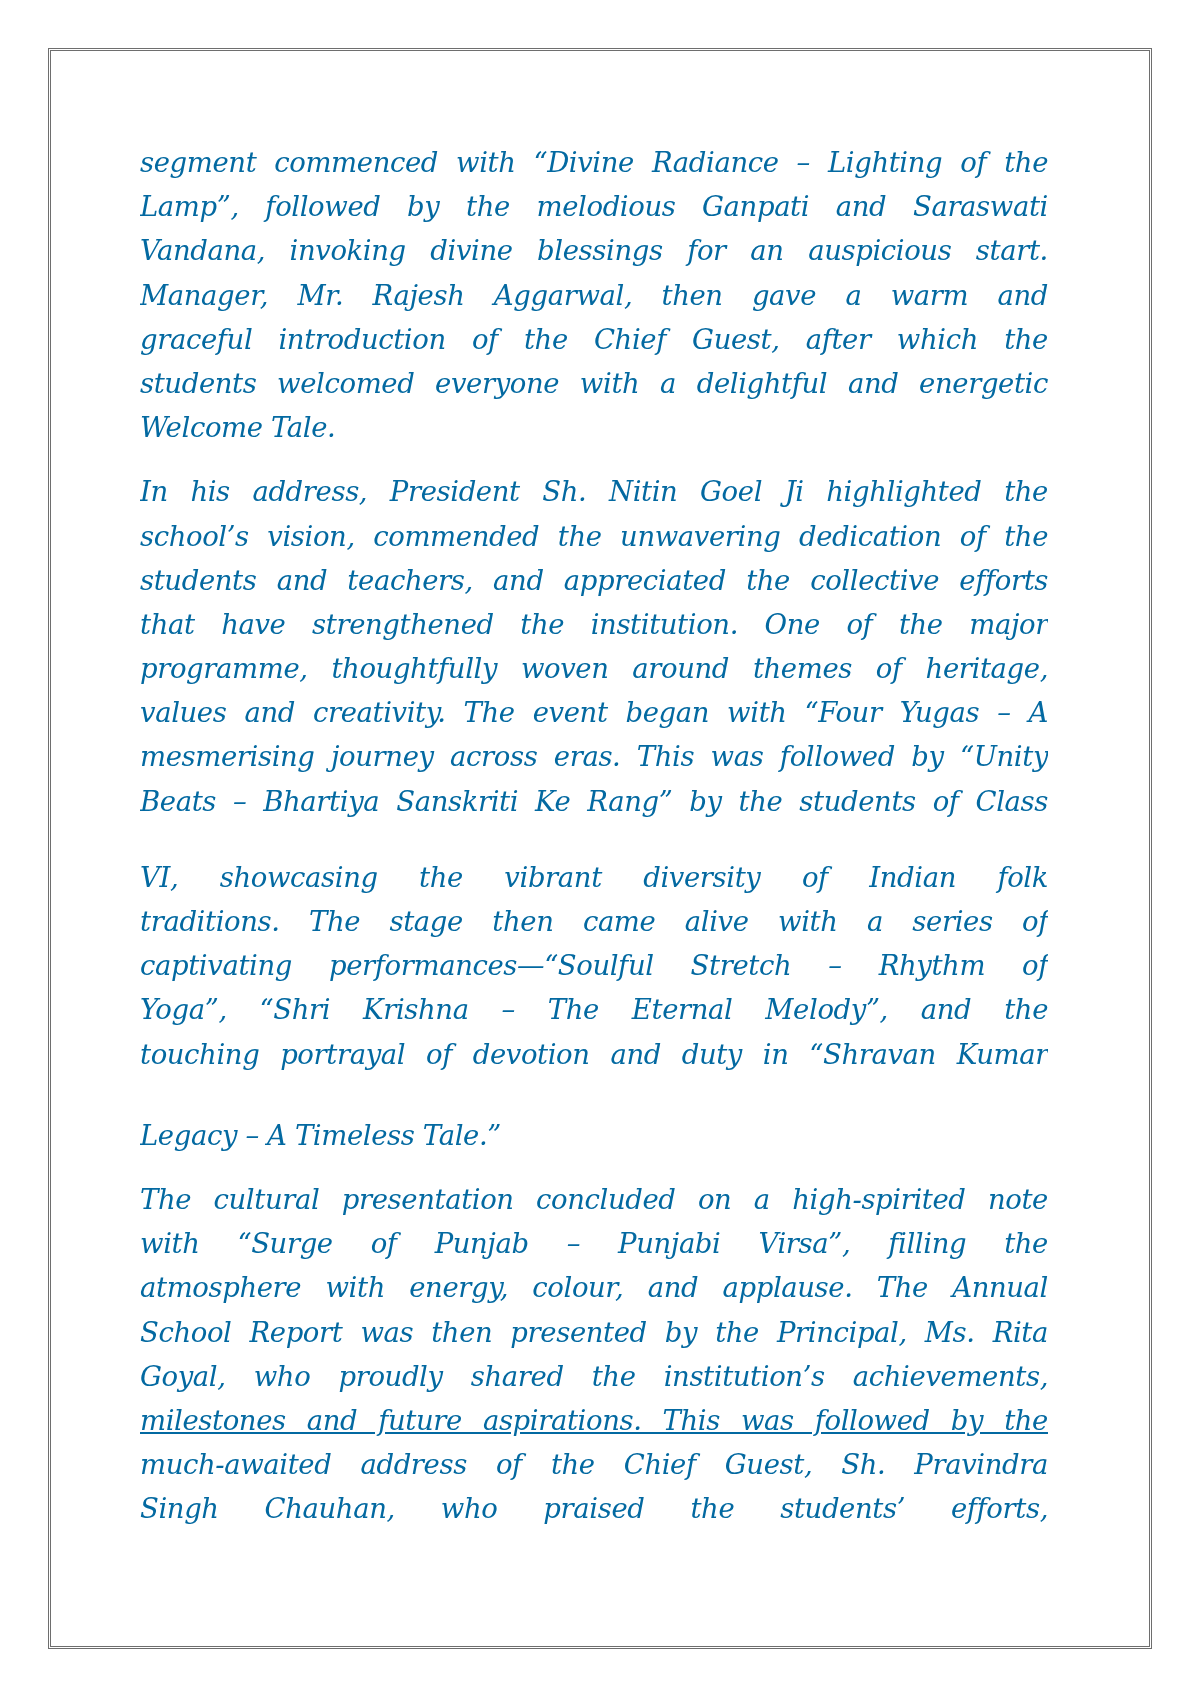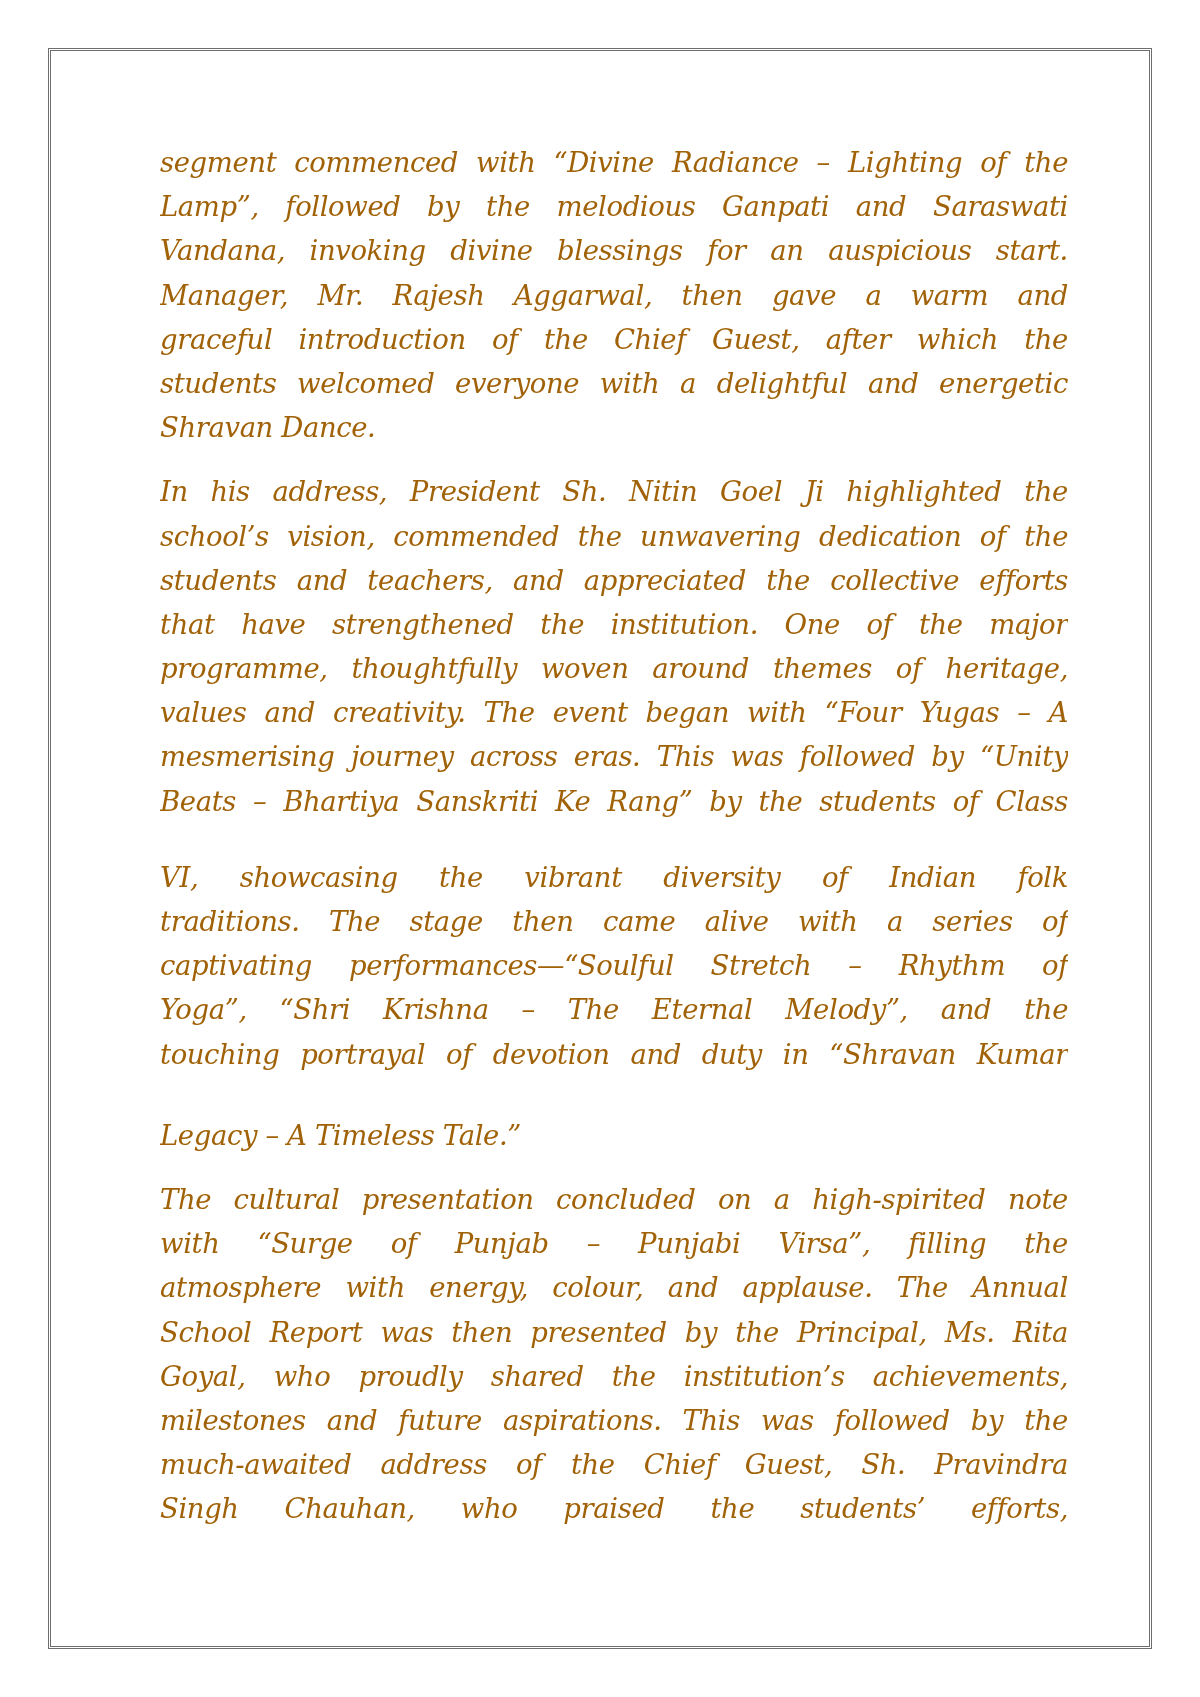--- a/index.html
+++ b/index.html
@@ -17,27 +17,27 @@
     position: absolute;
     left: 48px;
     top: 48px;
     width: 1098px;
     height: 1595px;
     border: 3px double #6e6e6e;
     box-sizing: content-box;
   }
   .content {
     position: absolute;
-    left: 160px;
+    left: 140px;
     top: 140px;
     width: 908px;
     font-family: "DejaVu Serif", serif;
     font-style: italic;
     font-size: 27.5px;
-    color: #a16207;
+    color: #0369a1;
     letter-spacing: -0.4px;
   }
   .para {
     margin: 0 0 20px 0;
   }
   .line {
     display: block;
     height: 44.2px;
     line-height: 44.2px;
     text-align: justify;
@@ -54,21 +54,21 @@
 <div class="page-border"></div>
 
 <div class="content" id="doc-body">
     <div class="para">
       <span class="line" style="white-space: nowrap; overflow: hidden; word-spacing: 9.64px; text-align: left; text-align-last: left;">segment commenced with “Divine Radiance – Lighting of the</span>
       <span class="line" style="white-space: nowrap; overflow: hidden; word-spacing: 18.29px; text-align: left; text-align-last: left;">Lamp”, followed by the melodious Ganpati and Saraswati</span>
       <span class="line" style="white-space: nowrap; overflow: hidden; word-spacing: 16.17px; text-align: left; text-align-last: left;">Vandana, invoking divine blessings for an auspicious start.</span>
       <span class="line" style="white-space: nowrap; overflow: hidden; word-spacing: 20.92px; text-align: left; text-align-last: left;">Manager, Mr. Rajesh Aggarwal, then gave a warm and</span>
       <span class="line" style="white-space: nowrap; overflow: hidden; word-spacing: 17.8px; text-align: center; text-align-last: left;">graceful introduction of the Chief Guest, after which the</span>
       <span class="line" style="white-space: nowrap; overflow: hidden; word-spacing: 12.33px; text-align: left; text-align-last: left;">students welcomed everyone with a delightful and energetic</span>
-      <span class="line last" style="white-space: normal; overflow: hidden; word-spacing: 0px;">Shravan Dance.</span>
+      <span class="line last" style="white-space: normal; overflow: hidden; word-spacing: 0px;">Welcome Tale.</span>
     </div>
     <div class="para">
       <span class="line" style="white-space: nowrap; overflow: hidden; word-spacing: 14.27px; text-align: left; text-align-last: left;">In his address, President Sh. Nitin Goel Ji highlighted the</span>
       <span class="line" style="white-space: nowrap; overflow: hidden; word-spacing: 10.17px; text-align: left; text-align-last: left;">school’s vision, commended the unwavering dedication of the</span>
       <span class="line" style="white-space: nowrap; overflow: hidden; word-spacing: 11.87px; text-align: left; text-align-last: left;">students and teachers, and appreciated the collective efforts</span>
       <span class="line" style="white-space: nowrap; overflow: hidden; word-spacing: 18.21px; text-align: left; text-align-last: left;">that have strengthened the institution. One of the major</span>
       <span class="line" style="white-space: nowrap; overflow: hidden; word-spacing: 15.49px; text-align: left; text-align-last: left;">programme, thoughtfully woven around themes of heritage,</span>
       <span class="line" style="white-space: nowrap; overflow: hidden; word-spacing: 9.65px; text-align: left; text-align-last: left;">values and creativity. The event began with “Four Yugas – A</span>
       <span class="line" style="white-space: nowrap; overflow: hidden; word-spacing: 8.06px; text-align: left; text-align-last: left;">mesmerising journey across eras. This was followed by “Unity</span>
       <span class="line" style="white-space: nowrap; overflow: hidden; word-spacing: 8.59px; text-align: left; text-align-last: left;">Beats – Bhartiya Sanskriti Ke Rang” by the students of Class</span>
@@ -78,17 +78,17 @@
       <span class="line" style="white-space: nowrap; overflow: hidden; word-spacing: 24.55px; text-align: left; text-align-last: left;">Yoga”, “Shri Krishna – The Eternal Melody”, and the</span>
       <span class="line" style="white-space: nowrap; overflow: hidden; word-spacing: 12.46px; text-align: left; text-align-last: left;">touching portrayal of devotion and duty in “Shravan Kumar</span>
       <span class="line last" style="white-space: normal; overflow: hidden; word-spacing: 0px; margin-top: 37px;">Legacy – A Timeless Tale.”</span>
     </div>
     <div class="para">
       <span class="line" style="white-space: nowrap; overflow: hidden; word-spacing: 14.08px; text-align: center; text-align-last: left;">The cultural presentation concluded on a high-spirited note</span>
       <span class="line" style="white-space: nowrap; overflow: hidden; word-spacing: 29.65px; text-align: left; text-align-last: left;">with “Surge of Punjab – Punjabi Virsa”, filling the</span>
       <span class="line" style="white-space: nowrap; overflow: hidden; word-spacing: 15.93px; text-align: left; text-align-last: left;">atmosphere with energy, colour, and applause. The Annual</span>
       <span class="line" style="white-space: nowrap; overflow: hidden; word-spacing: 9.65px; text-align: left; text-align-last: left;">School Report was then presented by the Principal, Ms. Rita</span>
       <span class="line" style="white-space: nowrap; overflow: hidden; word-spacing: 19.79px; text-align: left; text-align-last: left;">Goyal, who proudly shared the institution’s achievements,</span>
-      <span class="line" style="white-space: nowrap; overflow: hidden; word-spacing: 12.65px; text-align: left; text-align-last: left;">milestones and future aspirations. This was followed by the</span>
+      <span class="line" style="white-space: nowrap; overflow: hidden; word-spacing: 12.65px; text-align: left; text-align-last: left; text-decoration: underline;">milestones and future aspirations. This was followed by the</span>
       <span class="line" style="white-space: nowrap; overflow: hidden; word-spacing: 20.68px; text-align: left; text-align-last: left;">much-awaited address of the Chief Guest, Sh. Pravindra</span>
       <span class="line" style="white-space: nowrap; overflow: hidden; word-spacing: 37.61px; text-align: left; text-align-last: left;">Singh Chauhan, who praised the students’ efforts,</span>
     </div>
   </div>
 
 </body></html>

